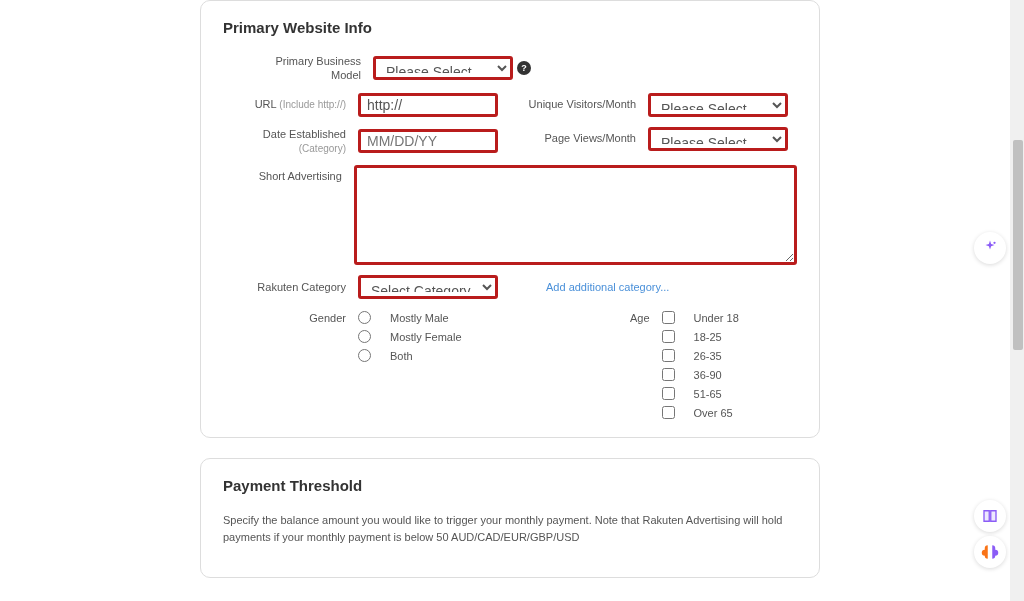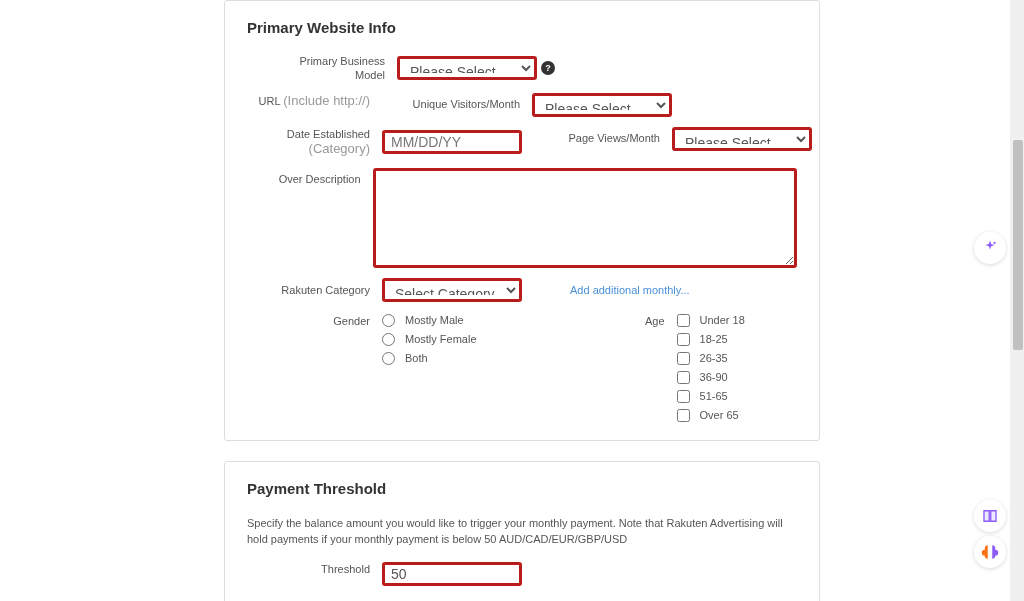--- a/index.html
+++ b/index.html
@@ -1,34 +1,34 @@
 <!DOCTYPE html>
 <html><head>
   <meta charset="utf-8">
   <style>
     * { box-sizing: border-box; margin: 0; padding: 0; }
     body { font-family: Arial, Helvetica, sans-serif; font-size: 12px; color: #333; background: #fff; }
     .page { width: 1024px; margin: 0 auto; position: relative; }
     .content { width: 620px; margin-left: 200px; }
-    .panel { border: 1px solid #ddd; border-radius: 3px; padding: 18px 22px; margin-bottom: 20px; background: #fff; margin-left: 24px; }
+    .panel { border: 1px solid #ddd; border-radius: 10px; padding: 18px 22px; margin-bottom: 20px; background: #fff; }
     .panel-title { font-size: 15px; font-weight: bold; color: #333; margin-bottom: 18px; }
     .row { display: flex; margin-bottom: 10px; align-items: flex-start; }
     .col { display: flex; align-items: center; }
     .label { width: 135px; text-align: right; padding-right: 12px; font-size: 11px; color: #555; line-height: 1.3; }
-    .label small { color: #999; font-size: 13px; }
+    .label small { color: #999; font-size: 10px; }
     input[type="text"], textarea, select { border: 3px solid #b91c1c; border-radius: 3px; padding: 4px 6px; font-size: 14px; color: #555; font-family: inherit; }
     input[type="text"] { width: 140px; height: 24px; }
     select { width: 140px; height: 24px; background: #fff; }
     textarea { width: 458px; height: 100px; resize: both; }
     .right-col { margin-left: 20px; }
     .right-label { width: 130px; text-align: right; padding-right: 12px; font-size: 11px; color: #555; line-height: 1.3; }
     .help-icon { display: inline-flex; align-items: center; justify-content: center; width: 14px; height: 14px; border-radius: 50%; background: #333; color: #fff; font-size: 9px; font-weight: bold; margin-left: 4px; cursor: pointer; }
     .link { color: #4a90d9; font-size: 11px; cursor: pointer; }
     .radio-group, .check-group { display: flex; flex-direction: column; gap: 6px; padding-top: 2px; }
-    .radio-item, .check-item { display: flex; align-items: center; gap: 10px; font-size: 11px; color: #555; }
+    .radio-item, .check-item { display: flex; align-items: center; gap: 19px; font-size: 11px; color: #555; }
     input[type="radio"], input[type="checkbox"] { width: 13px; height: 13px; margin: 0; }
     .demo-row { display: flex; align-items: flex-start; }
     .desc-text { font-size: 11px; color: #555; line-height: 1.5; margin-bottom: 14px; }
     .scrollbar { position: fixed; right: 0; top: 0; width: 14px; height: 601px; background: #f0f0f0; }
     .scrollbar-thumb { position: absolute; right: 1px; top: 140px; width: 10px; height: 210px; background: #c0c0c0; border-radius: 2px; }
     .fab { position: fixed; right: 18px; width: 32px; height: 32px; border-radius: 50%; background: #fff; box-shadow: 0 1px 4px rgba(0,0,0,0.15); display: flex; align-items: center; justify-content: center; cursor: pointer; }
     .fab svg { width: 18px; height: 18px; }
     .fab-1 { top: 232px; }
     .fab-2 { top: 500px; }
     .fab-3 { top: 536px; }
@@ -50,20 +50,21 @@
           </select>
           <span class="help-icon">?</span>
         </div>
       </div>
 
       <div class="row">
         <div class="col">
           <div class="label">
             <span>URL</span> <small>(Include http://)</small>
           </div>
+          <input type="text" value="http://" style="">
         </div>
         <div class="col right-col">
           <div class="right-label">Unique Visitors/Month</div>
           <select>
             <option>Please Select</option>
           </select>
         </div>
       </div>
 
       <div class="row">
@@ -75,30 +76,30 @@
         </div>
         <div class="col right-col">
           <div class="right-label">Page Views/Month</div>
           <select>
             <option>Please Select</option>
           </select>
         </div>
       </div>
 
       <div class="row">
-        <div class="label" style="padding-top:4px;">Over Description</div>
+        <div class="label" style="padding-top:4px;">Short Advertising</div>
         <textarea style=""></textarea>
       </div>
 
       <div class="row" style="align-items:center;">
         <div class="label">Rakuten Category</div>
         <select>
           <option>Select Category</option>
         </select>
-        <span class="link" style="margin-left:48px;">Add additional monthly...</span>
+        <span class="link" style="margin-left:48px;">Add additional category...</span>
       </div>
 
       <div class="demo-row" style="margin-top:10px;">
         <div class="label" style="padding-top:2px;">Gender</div>
         <div class="radio-group">
           <label class="radio-item">
               <input type="radio" name="gender" style="">
               <span>Mostly Male</span>
             </label>
           <label class="radio-item">
@@ -137,24 +138,20 @@
               <input type="checkbox" style="">
               <span>Over 65</span>
             </label>
         </div>
       </div>
     </div>
 
     <div class="panel">
       <div class="panel-title">Payment Threshold</div>
       <div class="desc-text">Specify the balance amount you would like to trigger your monthly payment. Note that Rakuten Advertising will hold payments if your monthly payment is below 50 AUD/CAD/EUR/GBP/USD</div>
-      <div class="row">
-        <div class="label">Threshold</div>
-        <input type="text" value="50" style="">
-      </div>
 
     </div>
 
   </div>
 </div>
 
 <div class="scrollbar">
   <div class="scrollbar-thumb"></div>
 </div>
 

